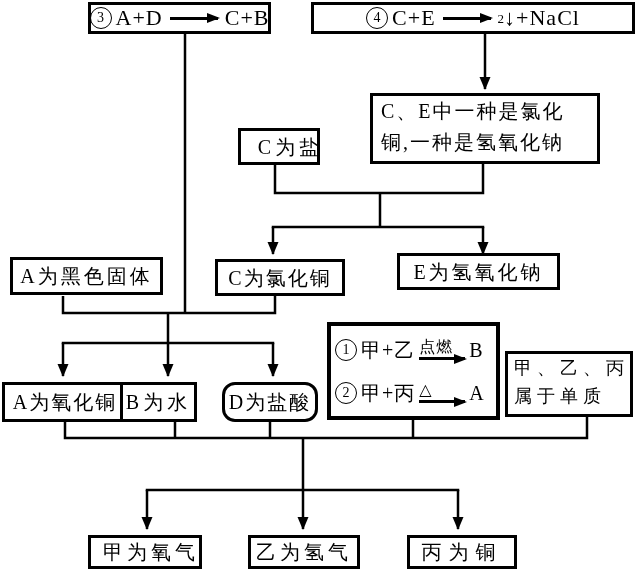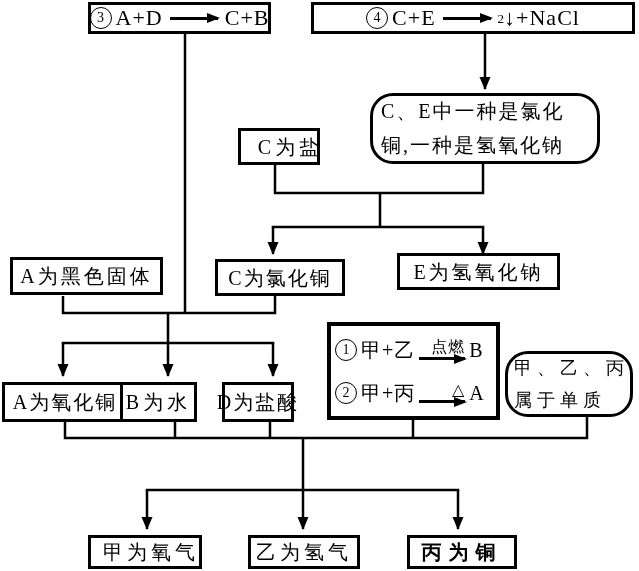--- a/index.html
+++ b/index.html
@@ -19,39 +19,39 @@
     background:#fff;
     display:flex;
     align-items:center;
     justify-content:center;
     font-size:20px;
     letter-spacing:3px;
     white-space:nowrap;
     line-height:1;
   }
   .box.eq{letter-spacing:1px;font-size:22px;}
-  .twoline{flex-direction:column;align-items:flex-start;justify-content:space-between;white-space:normal;border-radius:23px;}
+  .twoline{flex-direction:column;align-items:flex-start;justify-content:flex-start;white-space:normal;}
   .twoline span{display:block;}
   
   .rarrow{
     display:inline-block;position:relative;
     width:48px;height:3px;background:#000;
     margin:0 7px;vertical-align:middle;flex:none;
   }
   .rarrow::after{
     content:"";position:absolute;right:-2px;top:50%;
     transform:translateY(-50%);
     border-left:13px solid #000;
     border-top:5px solid transparent;
     border-bottom:5px solid transparent;
   }
   
   .condarrow{
     display:inline-flex;flex-direction:column;
-    align-items:flex-end;margin:0 4px;flex:none;
+    align-items:flex-start;margin:0 4px;flex:none;
   }
   .condarrow .cond{font-size:16px;letter-spacing:1px;line-height:1;margin-bottom:2px;}
   .condarrow .rarrow{margin:0;width:46px;}
   
   .circ{
     width:20px;height:20px;flex:none;
     border:1.5px solid #000;border-radius:50%;
     display:inline-flex;align-items:center;justify-content:center;
     font-size:14px;letter-spacing:0;margin-right:4px;
   }
@@ -60,26 +60,26 @@
   
   #eq3-box{left:88px;top:2px;width:183px;height:32px;}
   #eq4-box{left:311px;top:2px;width:324px;height:32px;}
   #ce-note-box{left:370px;top:93px;width:230px;height:71px;font-size:20px;letter-spacing:2px;line-height:31px;padding-left:8px;}
   #c-salt-box{left:238px;top:128px;width:82px;height:37px;letter-spacing:4px;padding-left:23px;}
   #a-black-box{left:10px;top:257px;width:153px;height:38px;}
   #c-cucl2-box{left:215px;top:259px;width:130px;height:37px;letter-spacing:2px;}
   #e-naoh-box{left:397px;top:253px;width:163px;height:37px;}
   #a-cuo-box{left:2px;top:382px;width:126px;height:40px;letter-spacing:2px;}
   #b-water-box{left:120px;top:382px;width:77px;height:40px;letter-spacing:4px;}
-  #d-hcl-box{left:222px;top:382px;width:72px;height:40px;letter-spacing:2px;}
+  #d-hcl-box{left:222px;top:382px;width:96px;height:40px;letter-spacing:2px;border-radius:13px;}
   #eq12-box{left:327px;top:322px;width:173px;height:98px;border-width:4px;flex-direction:column;justify-content:space-around;align-items:flex-start;padding:2px 4px;}
   #elements-box{left:505px;top:351px;width:128px;height:66px;font-size:18px;line-height:28px;padding-left:6px;letter-spacing:5px;}
   #jia-o2-box{left:88px;top:535px;width:114px;height:34px;letter-spacing:4px;justify-content:flex-end;}
   #yi-h2-box{left:248px;top:535px;width:112px;height:34px;letter-spacing:4px;}
-  #bing-cu-box{left:407px;top:535px;width:110px;height:34px;letter-spacing:7px;font-weight:bold;}
+  #bing-cu-box{left:407px;top:535px;width:110px;height:34px;letter-spacing:7px;}
 </style>
 </head>
 <body>
 
 <div id="stage">
 
   <svg id="wires" viewBox="0 0 639 571" xmlns="http://www.w3.org/2000/svg">
     <defs>
       <marker id="ah" markerUnits="userSpaceOnUse" markerWidth="16" markerHeight="14" refX="12" refY="6" orient="auto">
         <path d="M0,0.5 L0,11.5 L13,6 z" fill="#000"></path>

